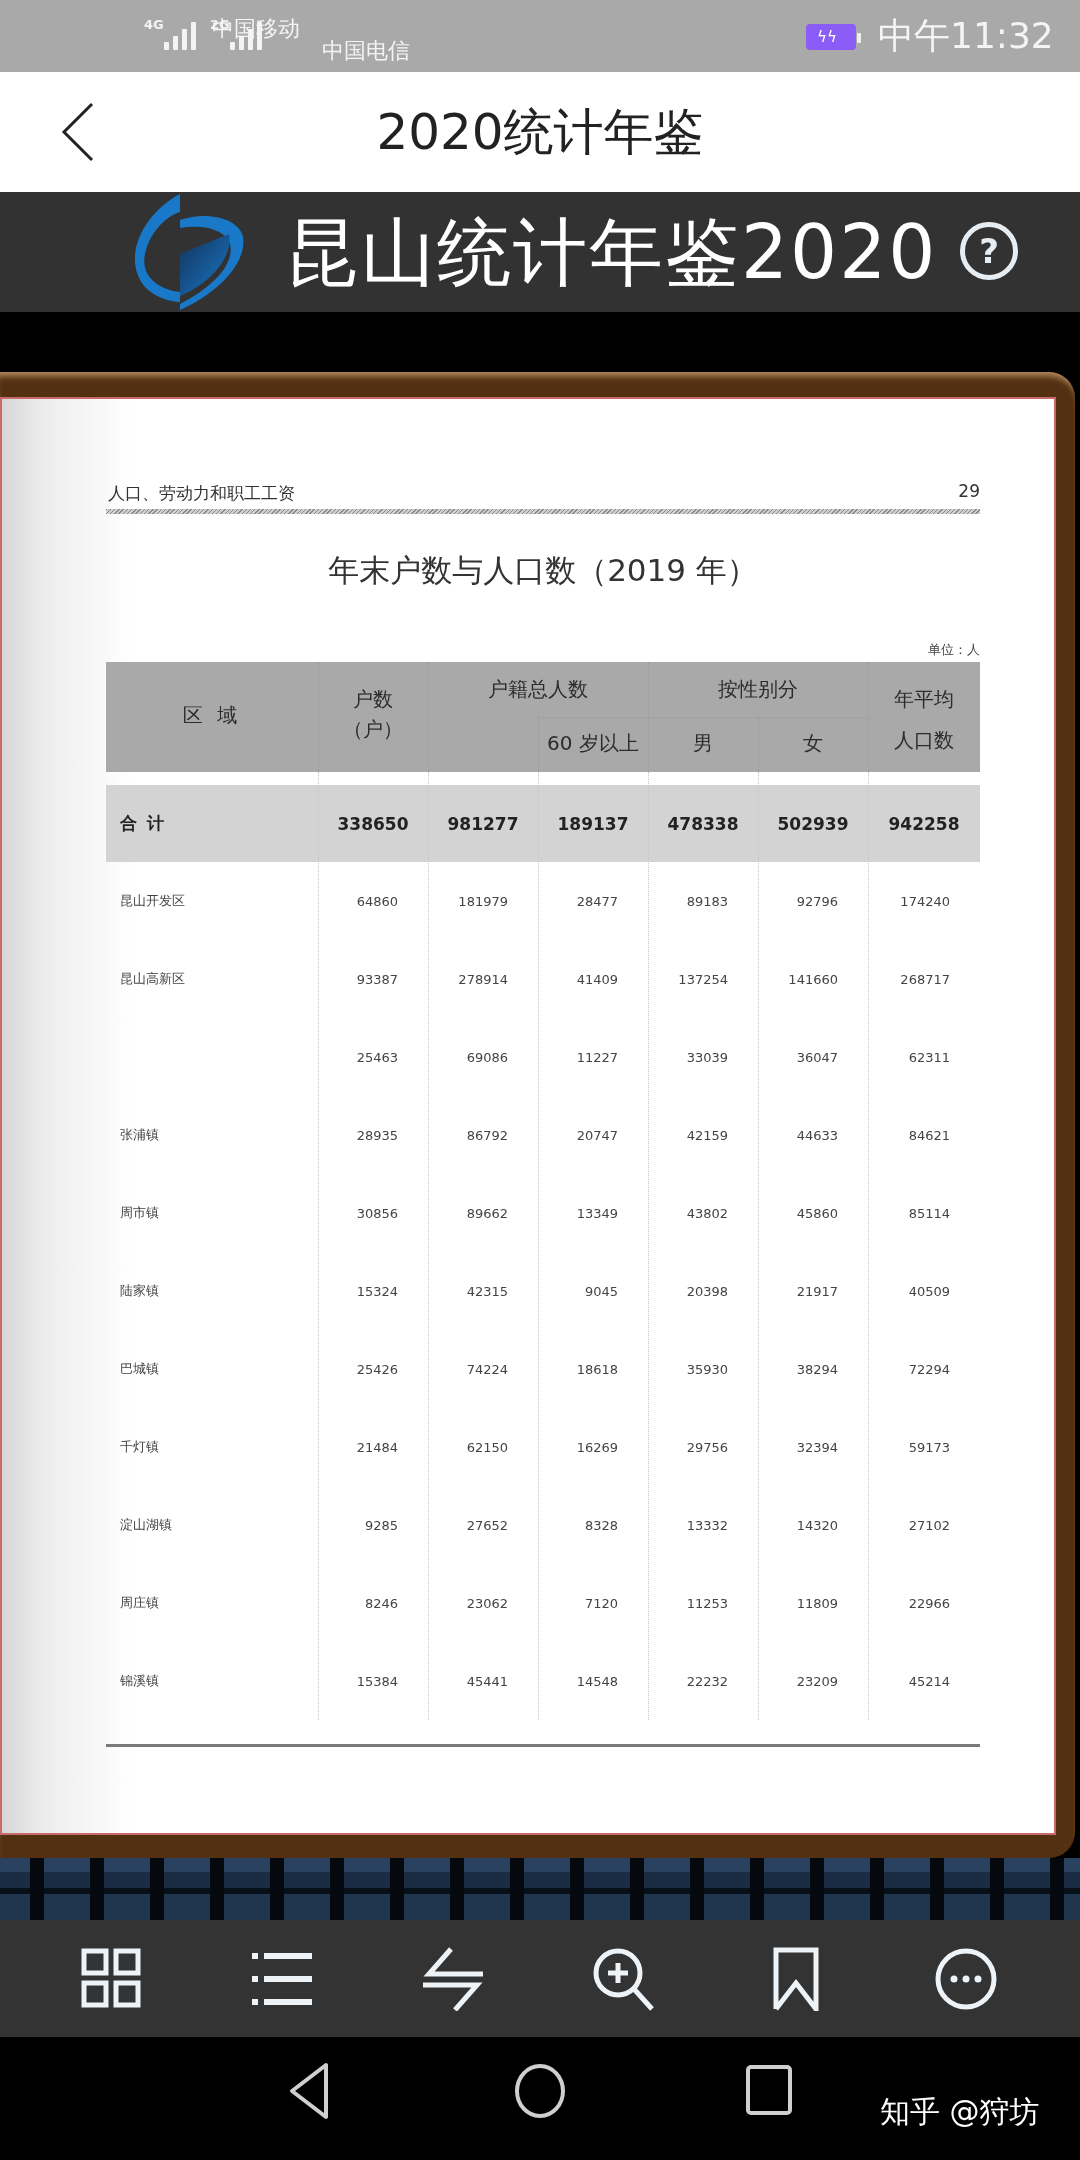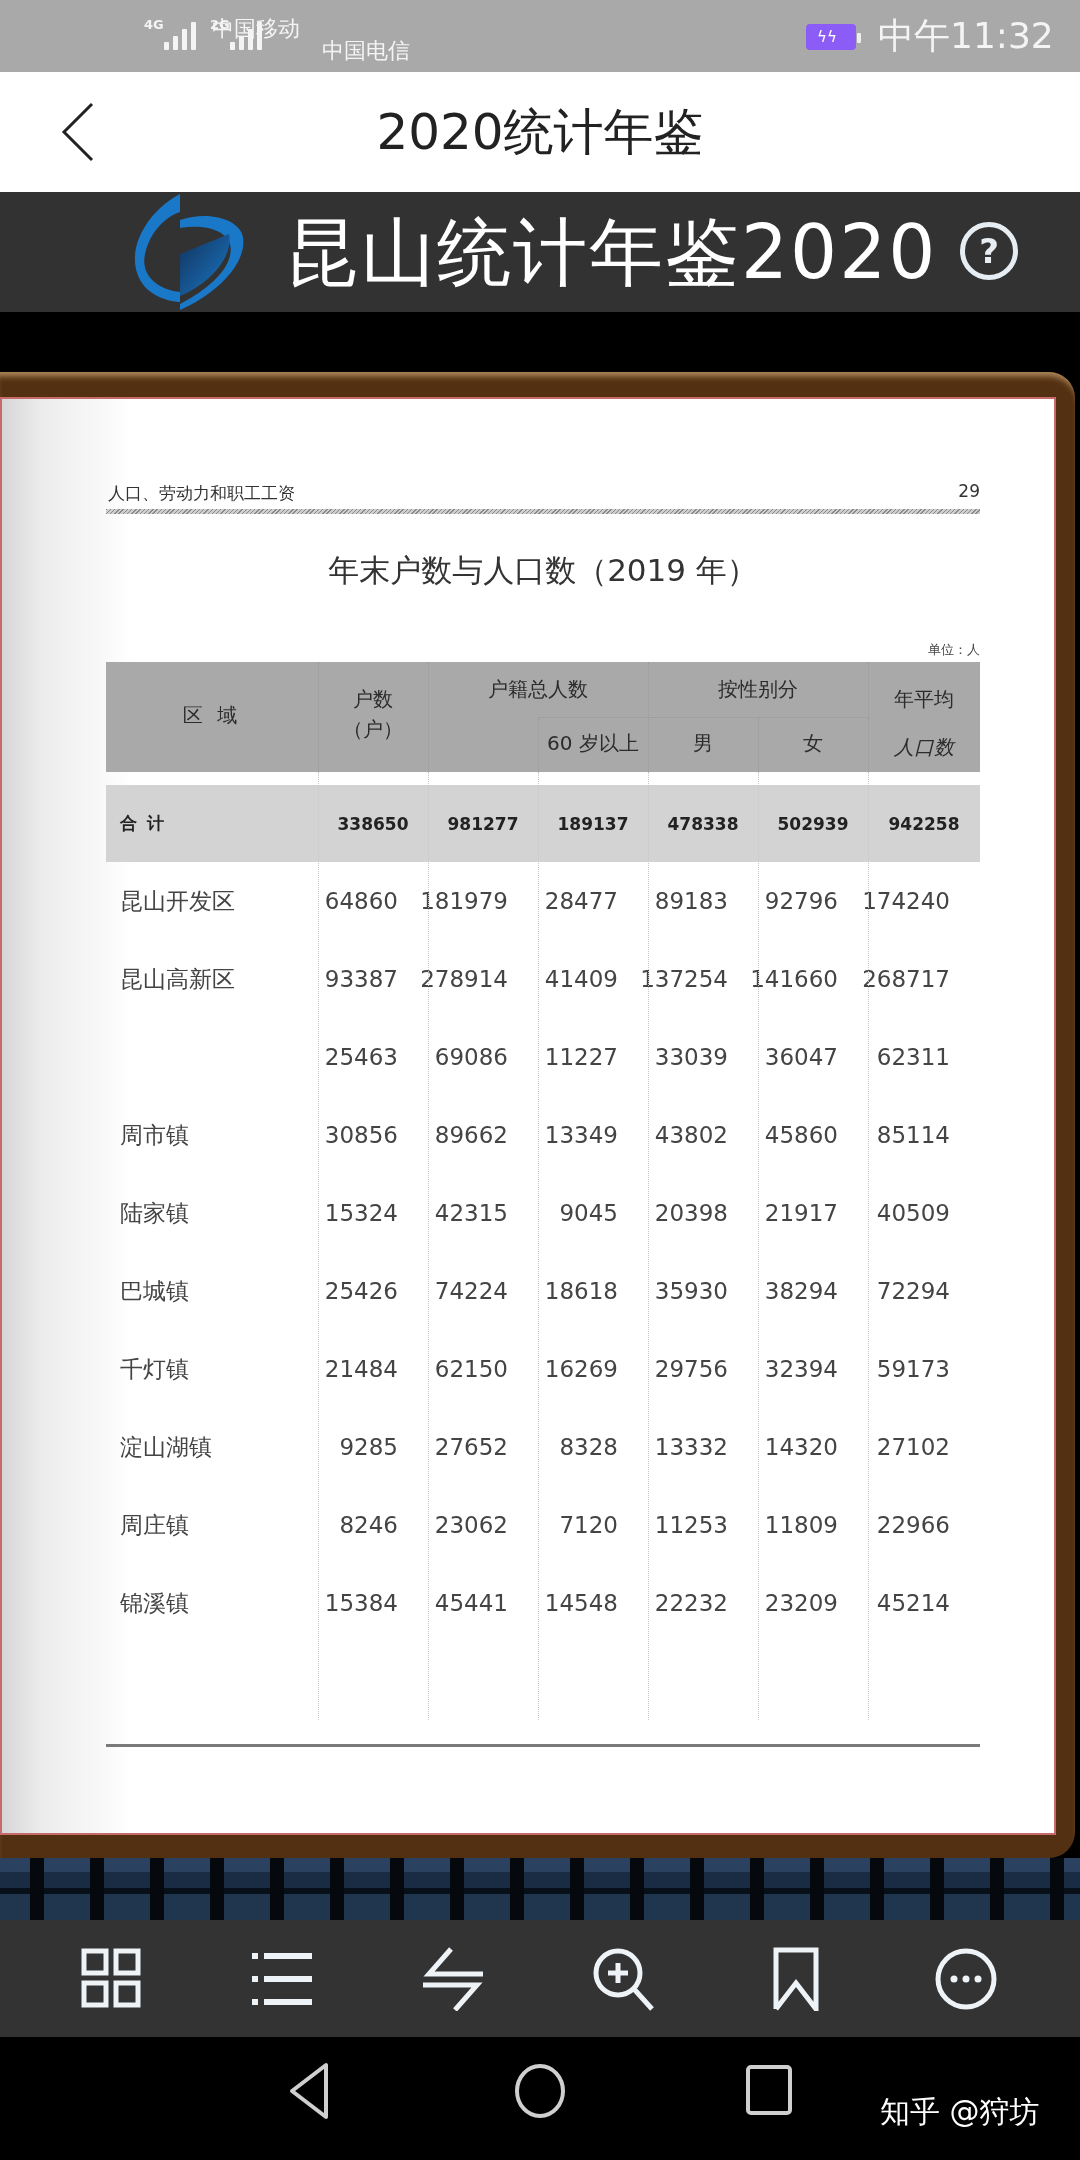--- a/index.html
+++ b/index.html
@@ -51,21 +51,21 @@
 
   
   #table { left:106px; top:662px; width:874px; }
   .thead { position:relative; width:874px; height:110px; background:#a9a9a9; color:#2c2c2c; font-size:20px; }
   .thead .h { position:absolute; text-align:center; }
   .vline { position:absolute; top:0; width:0; border-left:1px dotted #c8c8c8; }
   .thead .vline { border-left:1px dotted #9a9a9a; }
   .subline { position:absolute; height:0; border-top:1px dotted #999; }
 
   .total-row { position:relative; width:874px; height:77px; margin-top:13px; background:#d3d3d3; font-weight:bold; font-size:17px; color:#222; }
-  .row { position:relative; width:874px; height:78px; font-size:23px; color:#444; }
+  .row { position:relative; width:874px; height:78px; font-size:13px; color:#444; }
   .cell { position:absolute; top:0; height:100%; display:flex; align-items:center; box-sizing:border-box; }
   .cell.name { left:14px; width:200px; justify-content:flex-start; }
   .cell.num { justify-content:flex-end; padding-right:30px; }
   .c1 { left:212px; width:110px; } .c2 { left:322px; width:110px; } .c3 { left:432px; width:110px; }
   .c4 { left:542px; width:110px;text-align:right; } .c5 { left:652px; width:110px; } .c6 { left:762px; width:112px; }
   .total-row .cell.num { justify-content:center; padding-right:0; }
   .total-row .cell.name { letter-spacing:10px; }
   #bottom-rule { left:106px; top:1744px; width:874px; height:3px; background:#7a7a7a; }
 
   
@@ -146,21 +146,21 @@
   <div class="thead">
     <div class="h" style="left:0;width:212px;top:40px;letter-spacing:4px;">区  域</div>
     <div class="h" style="left:212px;width:110px;top:24px;">户数</div>
     <div class="h" style="left:212px;width:110px;top:54px;">（户）</div>
     <div class="h" style="left:322px;width:220px;top:14px;">户籍总人数</div>
     <div class="h" style="left:432px;width:110px;top:68px;">60 岁以上</div>
     <div class="h" style="left:542px;width:220px;top:14px;">按性别分</div>
     <div class="h" style="left:542px;width:110px;top:68px;">男</div>
     <div class="h" style="left:652px;width:110px;top:68px;">女</div>
     <div class="h" style="left:762px;width:112px;top:24px;">年平均</div>
-    <div class="h" style="left:762px;width:112px;top:72px;font-style:italic;">人口数</div>
+    <div class="h" style="left:762px;width:112px;top:65px;">人口数</div>
     <div class="vline" style="left:212px;height:110px;"></div>
     <div class="vline" style="left:322px;height:110px;"></div>
     <div class="vline" style="left:432px;top:55px;height:55px;"></div>
     <div class="vline" style="left:542px;height:110px;"></div>
     <div class="vline" style="left:652px;top:55px;height:55px;"></div>
     <div class="vline" style="left:762px;height:110px;"></div>
     <div class="subline" style="left:432px;width:330px;top:55px;"></div>
   </div>
 
   <div class="total-row">
@@ -194,20 +194,29 @@
     </div>
     <div class="row">
       <div class="cell num c1">25463</div>
       <div class="cell num c2">69086</div>
       <div class="cell num c3">11227</div>
       <div class="cell num c4">33039</div>
       <div class="cell num c5">36047</div>
       <div class="cell num c6">62311</div>
     </div>
     <div class="row">
+      <div class="cell name">张浦镇</div>
+      <div class="cell num c1">28935</div>
+      <div class="cell num c2">86792</div>
+      <div class="cell num c3">20747</div>
+      <div class="cell num c4">42159</div>
+      <div class="cell num c5">44633</div>
+      <div class="cell num c6">84621</div>
+    </div>
+    <div class="row">
       <div class="cell name">周市镇</div>
       <div class="cell num c1">30856</div>
       <div class="cell num c2">89662</div>
       <div class="cell num c3">13349</div>
       <div class="cell num c4">43802</div>
       <div class="cell num c5">45860</div>
       <div class="cell num c6">85114</div>
     </div>
     <div class="row">
       <div class="cell name">陆家镇</div>

